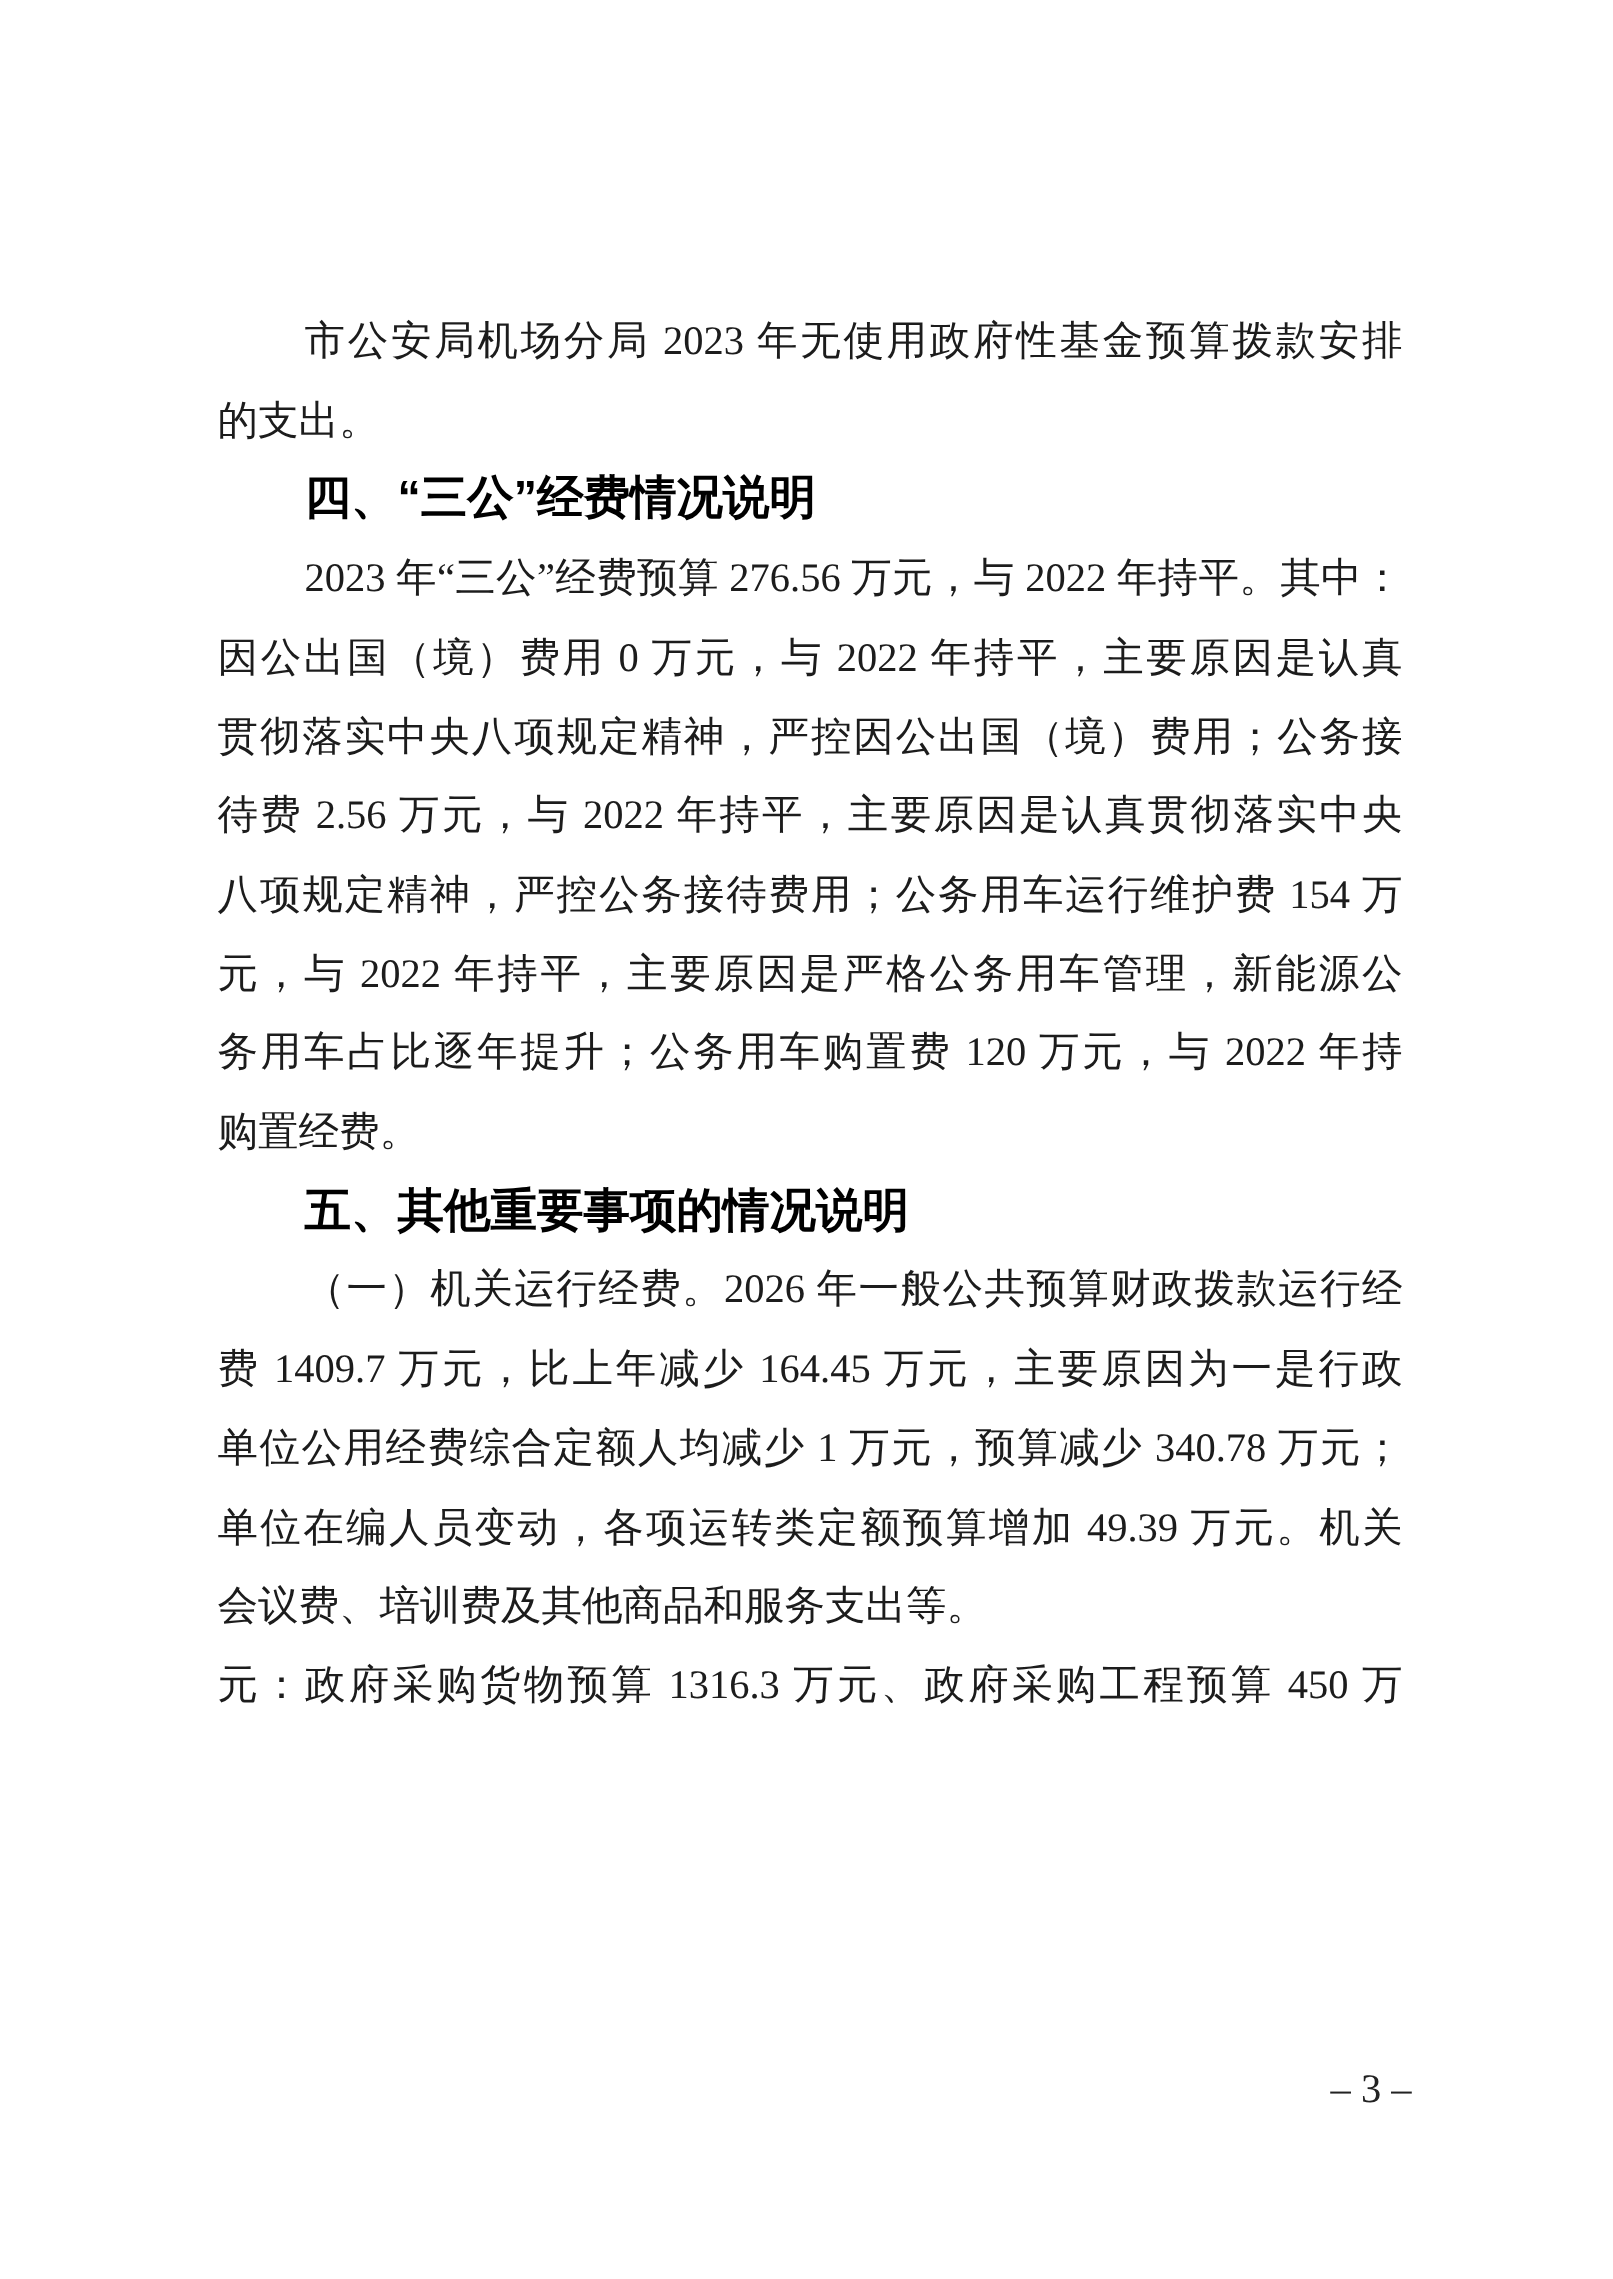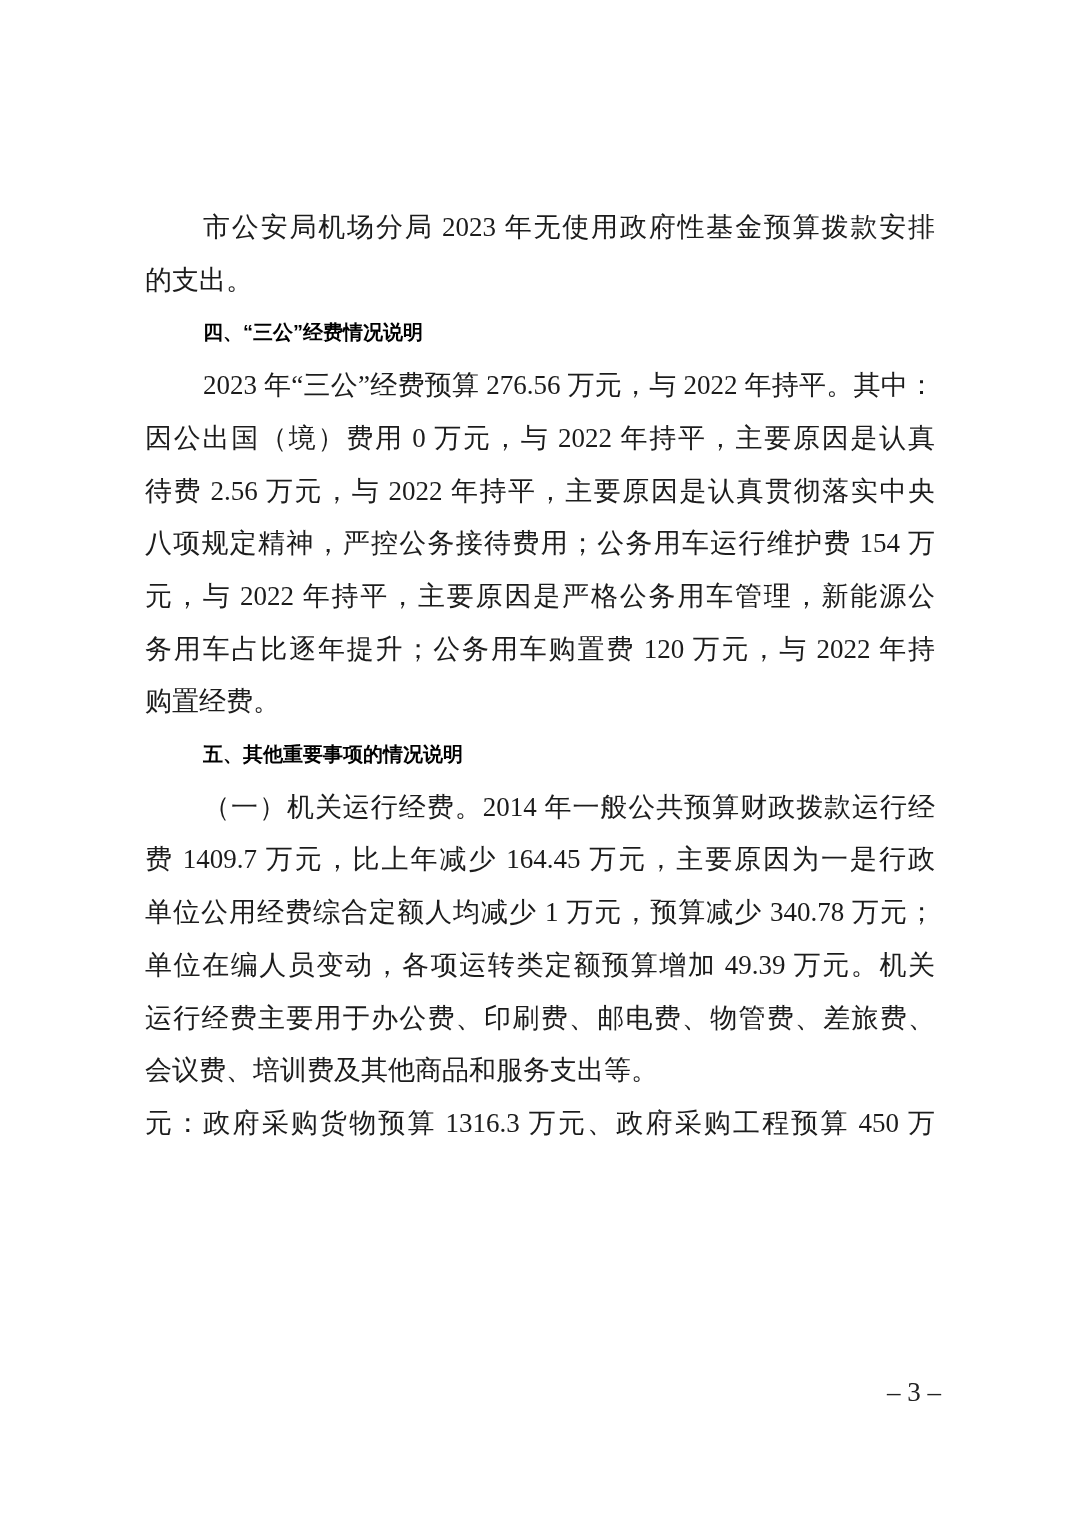--- a/index.html
+++ b/index.html
@@ -31,21 +31,21 @@
   .justify {
     text-align: justify;
     text-align-last: justify;
   }
   .indent {
     text-indent: 58px;
   }
   .heading {
     font-family: "Liberation Sans", "DejaVu Sans", sans-serif;
     font-weight: 700;
-    font-size: 20px;
+    font-size: 31px;
     color: #000000;
   }
   .gap-before {
     margin-top: 9px;
   }
   .footer {
     position: absolute;
     top: 1377px;
     left: 0;
     width: 941px;
@@ -61,33 +61,33 @@
 <div class="page">
   <div class="text-block">
 
     <div class="line indent justify">市公安局机场分局 2023 年无使用政府性基金预算拨款安排</div>
     <div class="line">的支出。</div>
 
     <div class="line heading indent">四、“三公”经费情况说明</div>
 
     <div class="line indent justify">2023 年“三公”经费预算 276.56 万元，与 2022 年持平。其中：</div>
     <div class="line justify">因公出国（境）费用 0 万元，与 2022 年持平，主要原因是认真</div>
+    <div class="line justify">贯彻落实中央八项规定精神，严控因公出国（境）费用；公务接</div>
     <div class="line justify">待费 2.56 万元，与 2022 年持平，主要原因是认真贯彻落实中央</div>
     <div class="line justify">八项规定精神，严控公务接待费用；公务用车运行维护费 154 万</div>
     <div class="line justify">元，与 2022 年持平，主要原因是严格公务用车管理，新能源公</div>
     <div class="line justify">务用车占比逐年提升；公务用车购置费 120 万元，与 2022 年持</div>
     <div class="line">购置经费。</div>
 
     <div class="line heading indent">五、其他重要事项的情况说明</div>
 
-    <div class="line indent justify">（一）机关运行经费。2014 年一般公共预算财政拨款运行经</div>
+    <div class="line indent justify">（一）机关运行经费。2026 年一般公共预算财政拨款运行经</div>
     <div class="line justify">费 1409.7 万元，比上年减少 164.45 万元，主要原因为一是行政</div>
     <div class="line justify">单位公用经费综合定额人均减少 1 万元，预算减少 340.78 万元；</div>
     <div class="line justify">单位在编人员变动，各项运转类定额预算增加 49.39 万元。机关</div>
-    <div class="line justify">运行经费主要用于办公费、印刷费、邮电费、物管费、差旅费、</div>
     <div class="line">会议费、培训费及其他商品和服务支出等。</div>
 
     <div class="line justify">元：政府采购货物预算 1316.3 万元、政府采购工程预算 450 万</div>
 
   </div>
 
   <div class="footer">– 3 –</div>
 </div>
 
 </body></html>

